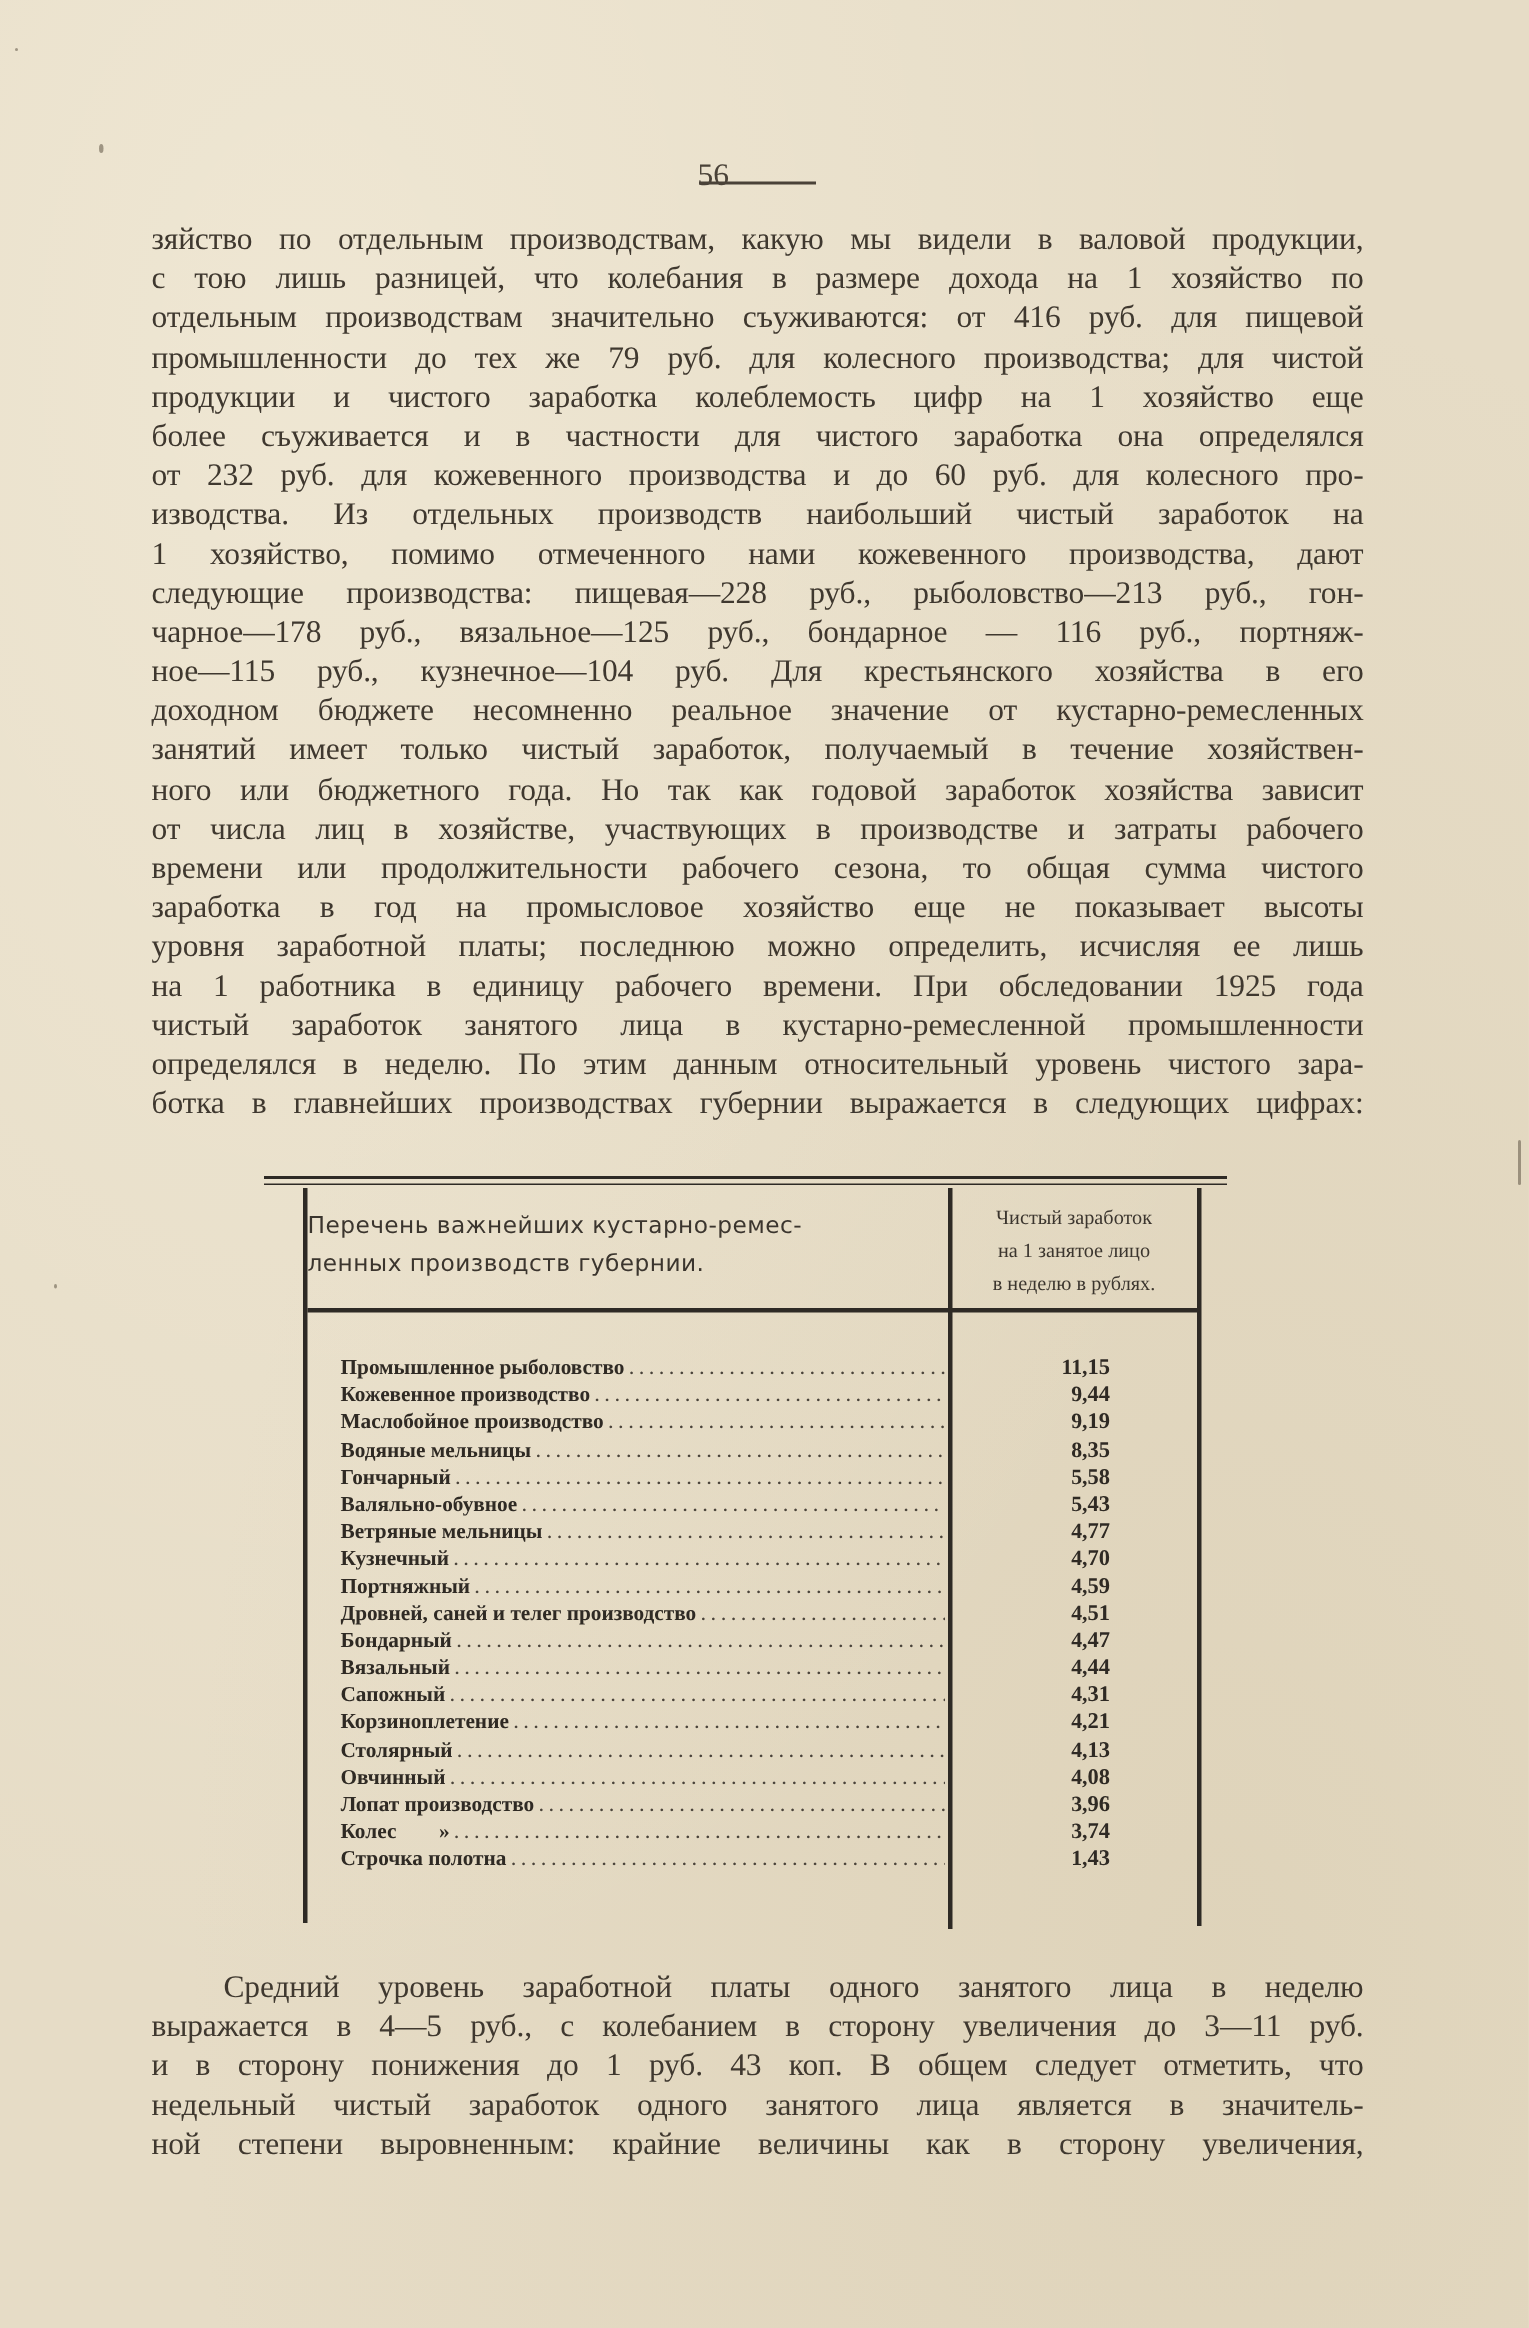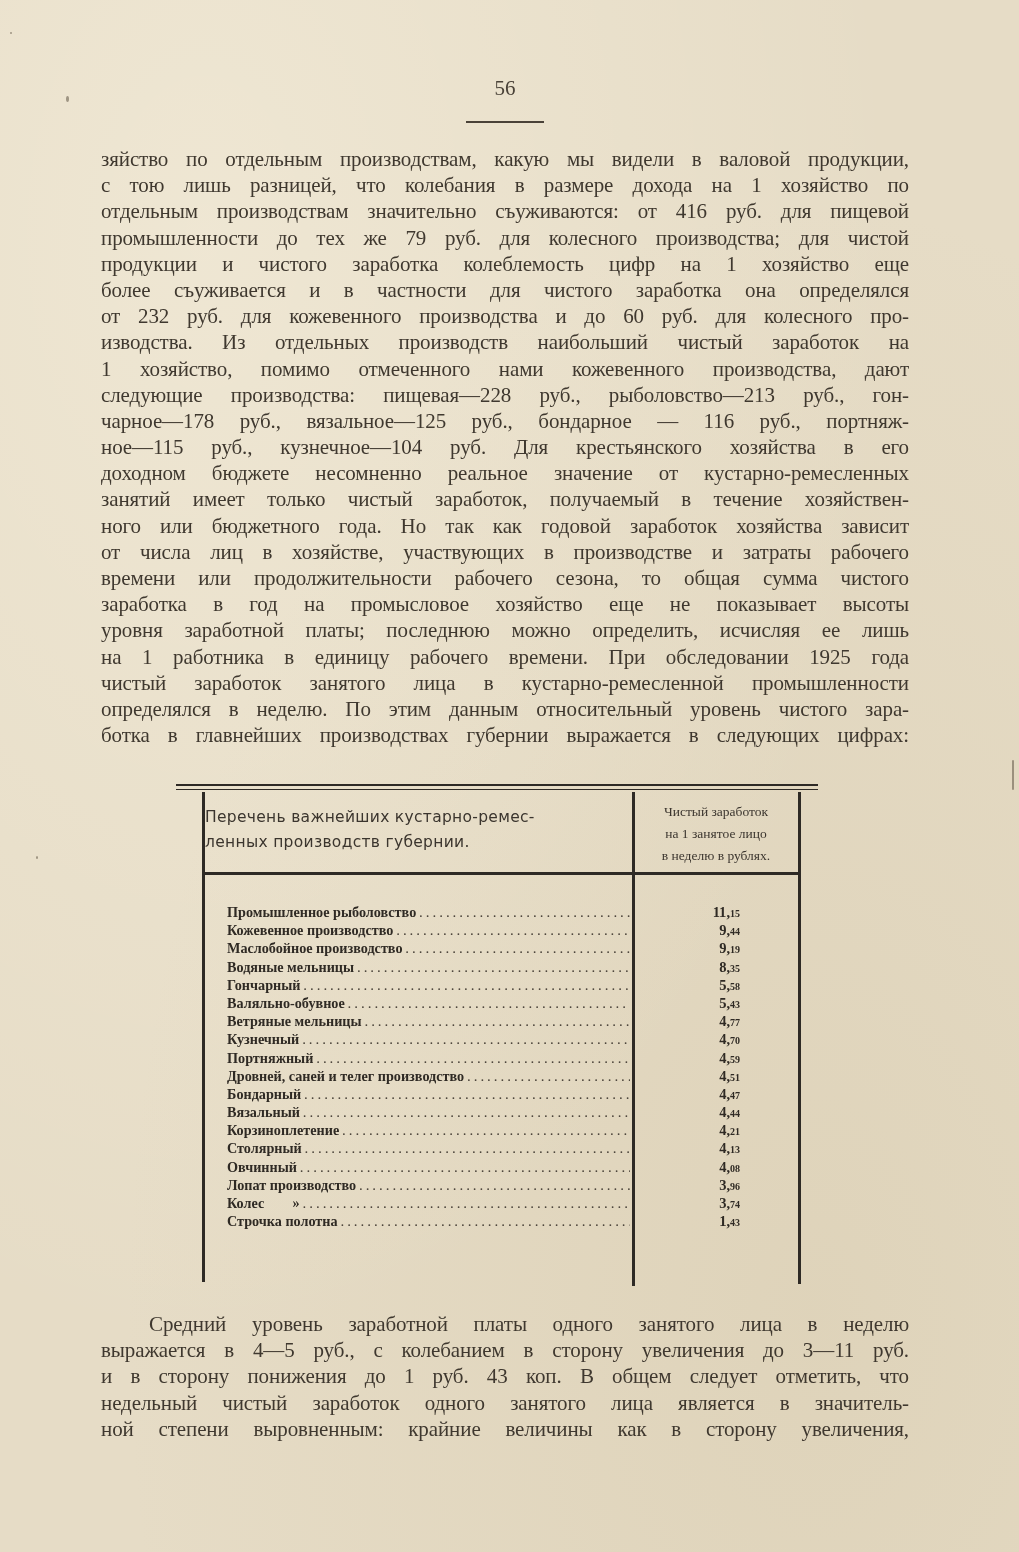--- a/index.html
+++ b/index.html
@@ -7,22 +7,22 @@
       width: 1019px; height: 1552px; overflow: hidden;
       background: #e6dcc6;
       background-image:
         radial-gradient(ellipse at 20% 15%, rgba(255,250,235,0.35), transparent 60%),
         radial-gradient(ellipse at 80% 85%, rgba(200,185,150,0.25), transparent 60%);
       color: #3b342c;
       font-family: "Liberation Serif", "DejaVu Serif", serif;
       position: relative;
     }
     .page-number {
-      position: absolute; left: 465px; top: 76px; width: 80px;
-      text-align: center; font-size: 21px; color: #4a4238;
+      position: absolute; left: 465px; top: 104px; width: 80px;
+      text-align: left; font-size: 21px; color: #4a4238;
     }
     .page-number-rule {
       position: absolute; left: 466px; top: 121px; width: 78px; height: 1.5px;
       background: #4a4238;
     }
     .para {
       position: absolute; left: 101px; width: 808px;
       font-size: 21px; line-height: 26.2px; color: #3f382f;
       text-align: justify; letter-spacing: -0.1px;
     }
@@ -67,21 +67,21 @@
     .row .name {
       width: 403px; white-space: nowrap; overflow: hidden; position: relative;
     }
     .row .name::after {
       content: " . . . . . . . . . . . . . . . . . . . . . . . . . . . . . . . . . . . . . . . . . . . . . . . . . . . . . . . . . . . . . . . . . . . . .";
       font-size: 11px; letter-spacing: 0.6px; color: #4a433a;
     }
     .row .val {
       width: 110px; text-align: right; font-size: 14.5px;
     }
-    .row .val .dec { font-size: 10px; }
+    .row .val .dec { font-size: 15px; }
 
     .speck { position: absolute; background: #6b6050; border-radius: 50%; opacity: 0.6; }
   </style>
 </head>
 <body>
 
 <div class="page-number">56</div>
 <div class="page-number-rule"></div>
 
 <div class="para para-1">
@@ -171,20 +171,24 @@
       </div>
     <div class="row">
         <span class="name">Бондарный</span>
         <span class="val"><span>4</span>,<span class="dec">47</span></span>
       </div>
     <div class="row">
         <span class="name">Вязальный</span>
         <span class="val"><span>4</span>,<span class="dec">44</span></span>
       </div>
     <div class="row">
+        <span class="name">Сапожный</span>
+        <span class="val"><span>4</span>,<span class="dec">31</span></span>
+      </div>
+    <div class="row">
         <span class="name">Корзиноплетение</span>
         <span class="val"><span>4</span>,<span class="dec">21</span></span>
       </div>
     <div class="row">
         <span class="name">Столярный</span>
         <span class="val"><span>4</span>,<span class="dec">13</span></span>
       </div>
     <div class="row">
         <span class="name">Овчинный</span>
         <span class="val"><span>4</span>,<span class="dec">08</span></span>

